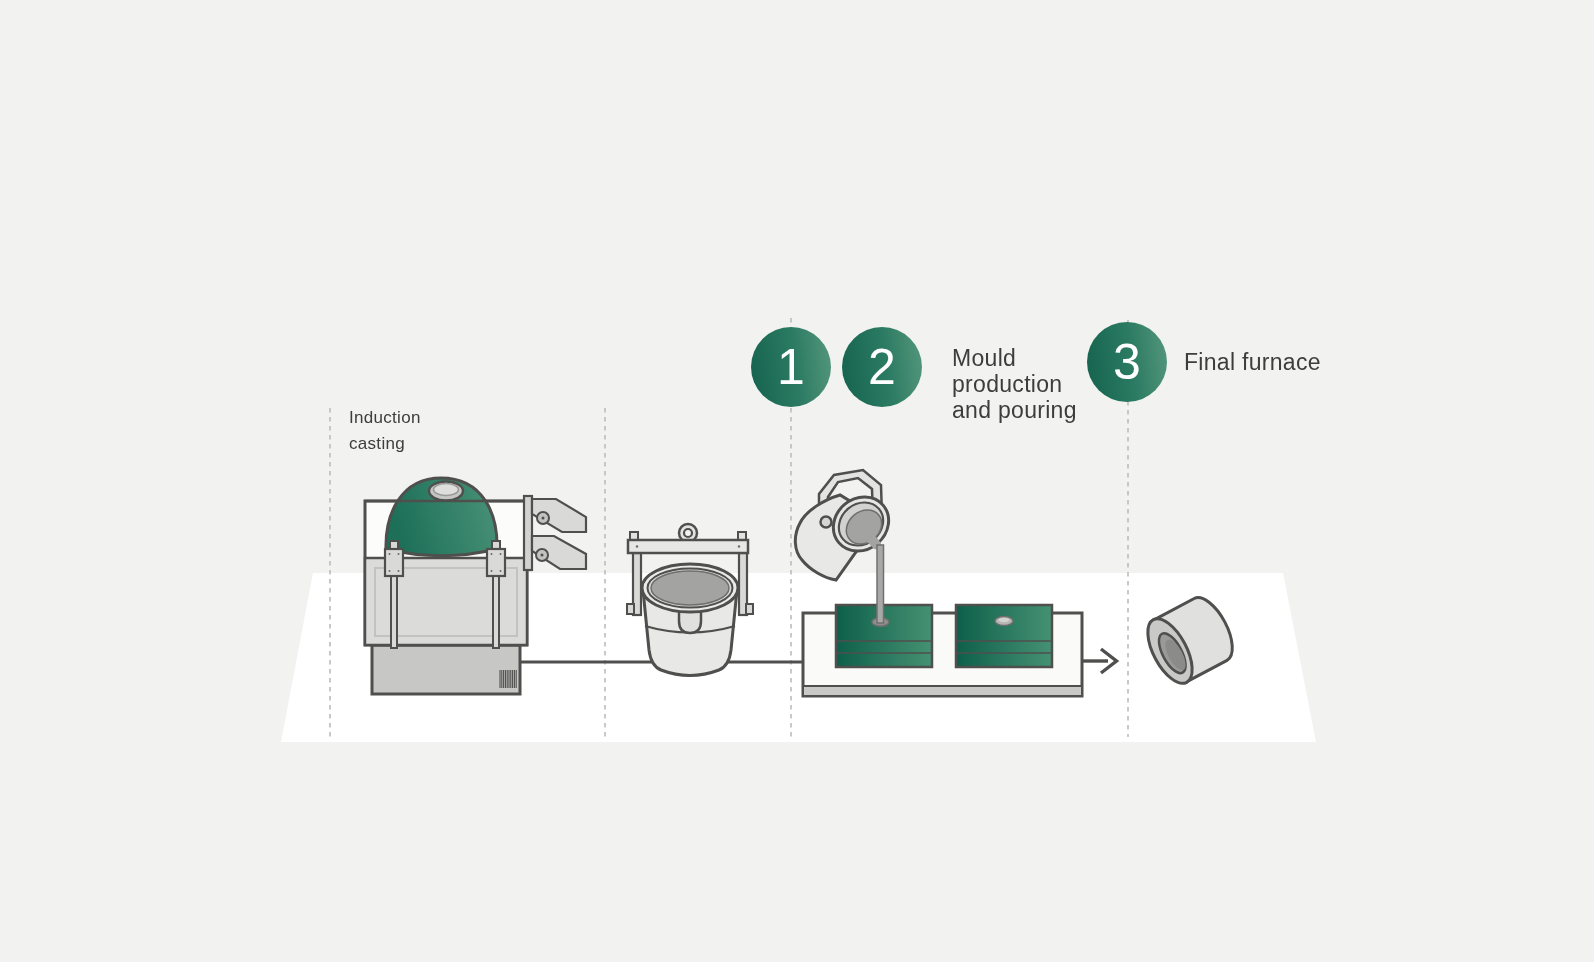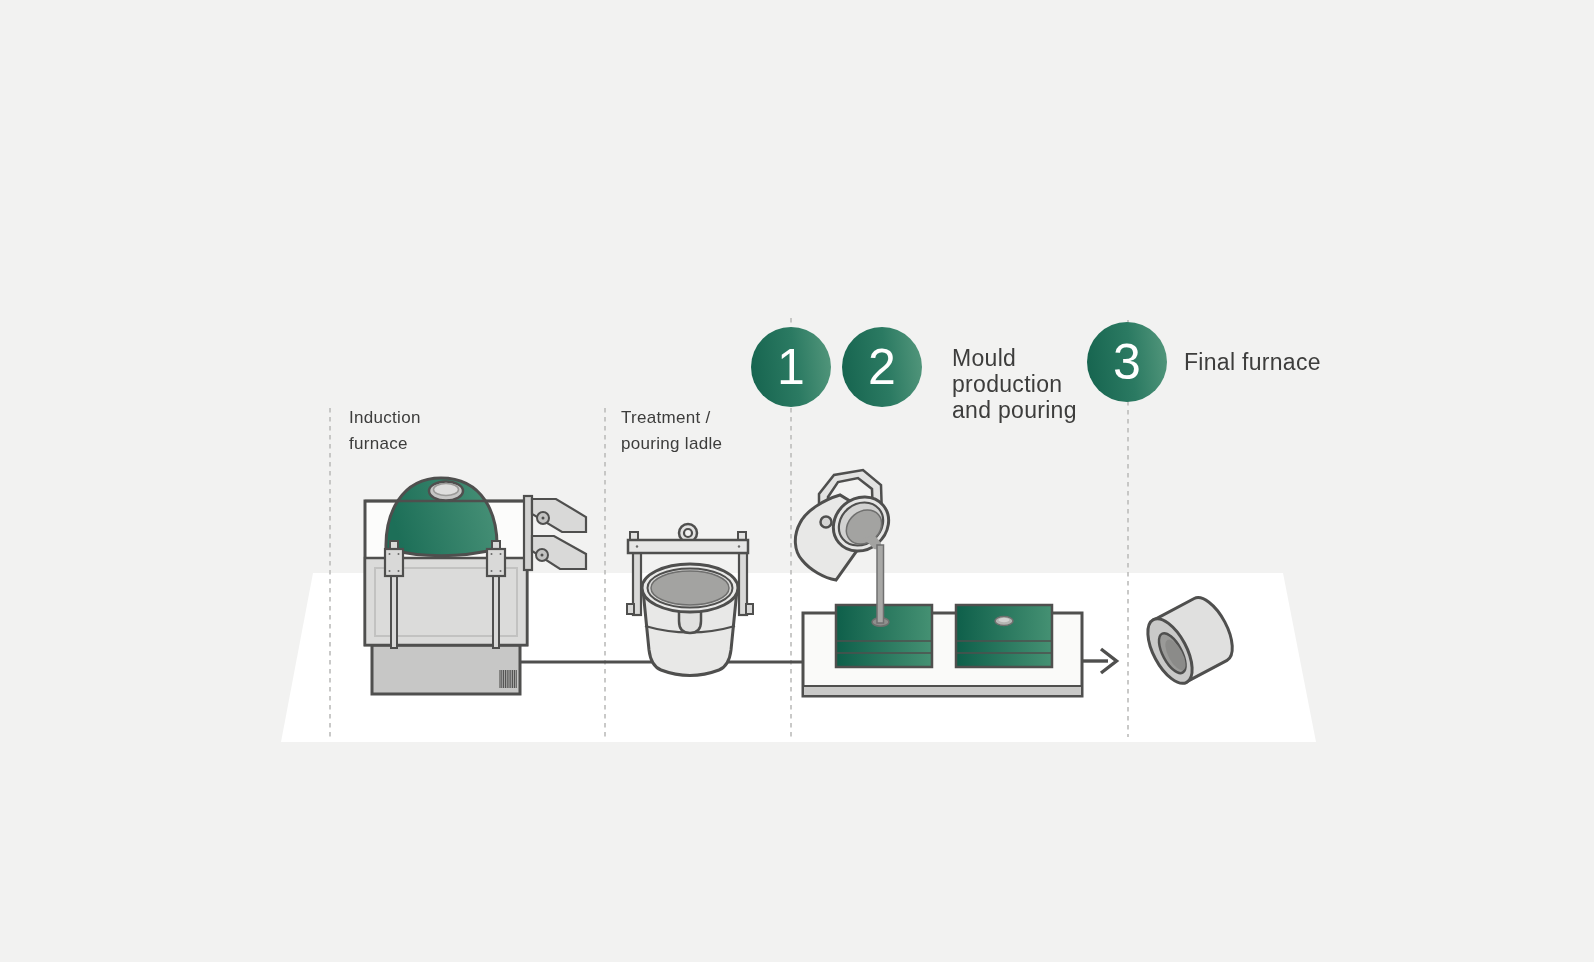--- a/index.html
+++ b/index.html
@@ -149,25 +149,21 @@
     <g transform="translate(1170,651) rotate(-28)">
       <path d="M0,-35 L46,-35 A16,35 0 0 1 46,35 L0,35 Z" fill="#e0e0df" stroke="#4f4f4e" stroke-width="3"></path>
       <ellipse cx="0" cy="0" rx="16.5" ry="35.5" fill="#c9c9c8" stroke="#4f4f4e" stroke-width="3"></ellipse>
       <ellipse cx="1" cy="3" rx="9.5" ry="22" fill="#9a9a98" stroke="#4f4f4e" stroke-width="2.5"></ellipse>
       <ellipse cx="3" cy="6" rx="7" ry="17" fill="#8b8b89"></ellipse>
     </g>
   </svg>
 
   <div class="station-label" style="left:349px;top:405px;">
     <span>Induction</span>
-    <span>furnace</span>
-  </div>
-  <div class="station-label" style="left:621px;top:405px;">
-    <span>Treatment /</span>
-    <span>pouring ladle</span>
+    <span>casting</span>
   </div>
 
   <div class="step-badge" style="left:751px;top:327px;">
     <span>1</span>
   </div>
   <div class="step-badge" style="left:842px;top:327px;">
     <span>2</span>
   </div>
   <div class="step-badge" style="left:1087px;top:322px;">
     <span>3</span>

